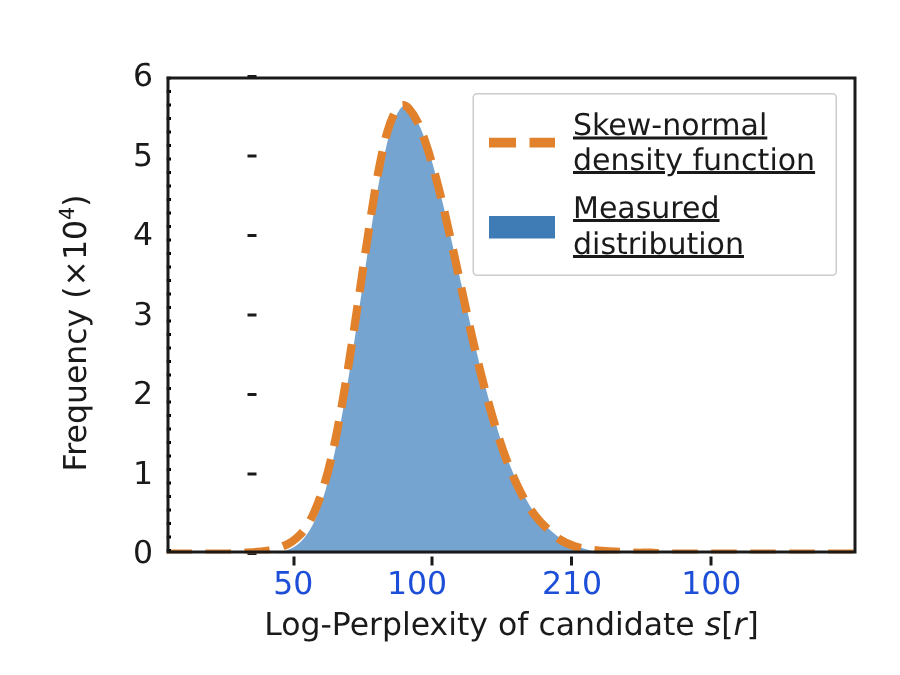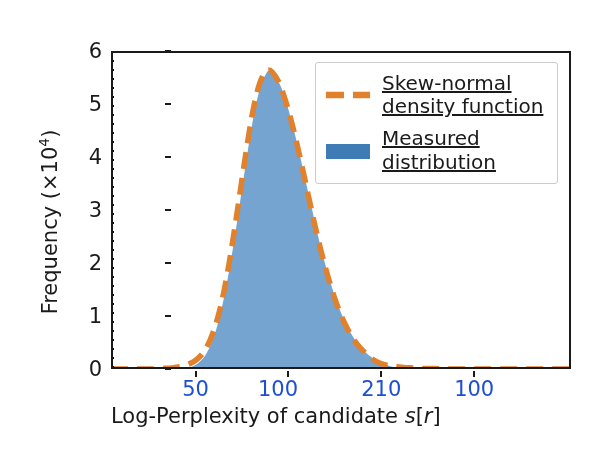--- a/index.html
+++ b/index.html
@@ -112,21 +112,21 @@
   #ylabel sup {
     font-size: 0.66em;
     vertical-align: super;
     line-height: 0;
   }
   #xlabel {
     position: absolute;
     left: 111px;
     top: 404px;
     width: 460px;
-    text-align: left;
+    text-align: center;
     font-size: 21px;
     color: #1a1a1a;
     white-space: nowrap;
   }
   #xlabel i {
     font-style: italic;
   }
   
   #legend {
     position: absolute;

